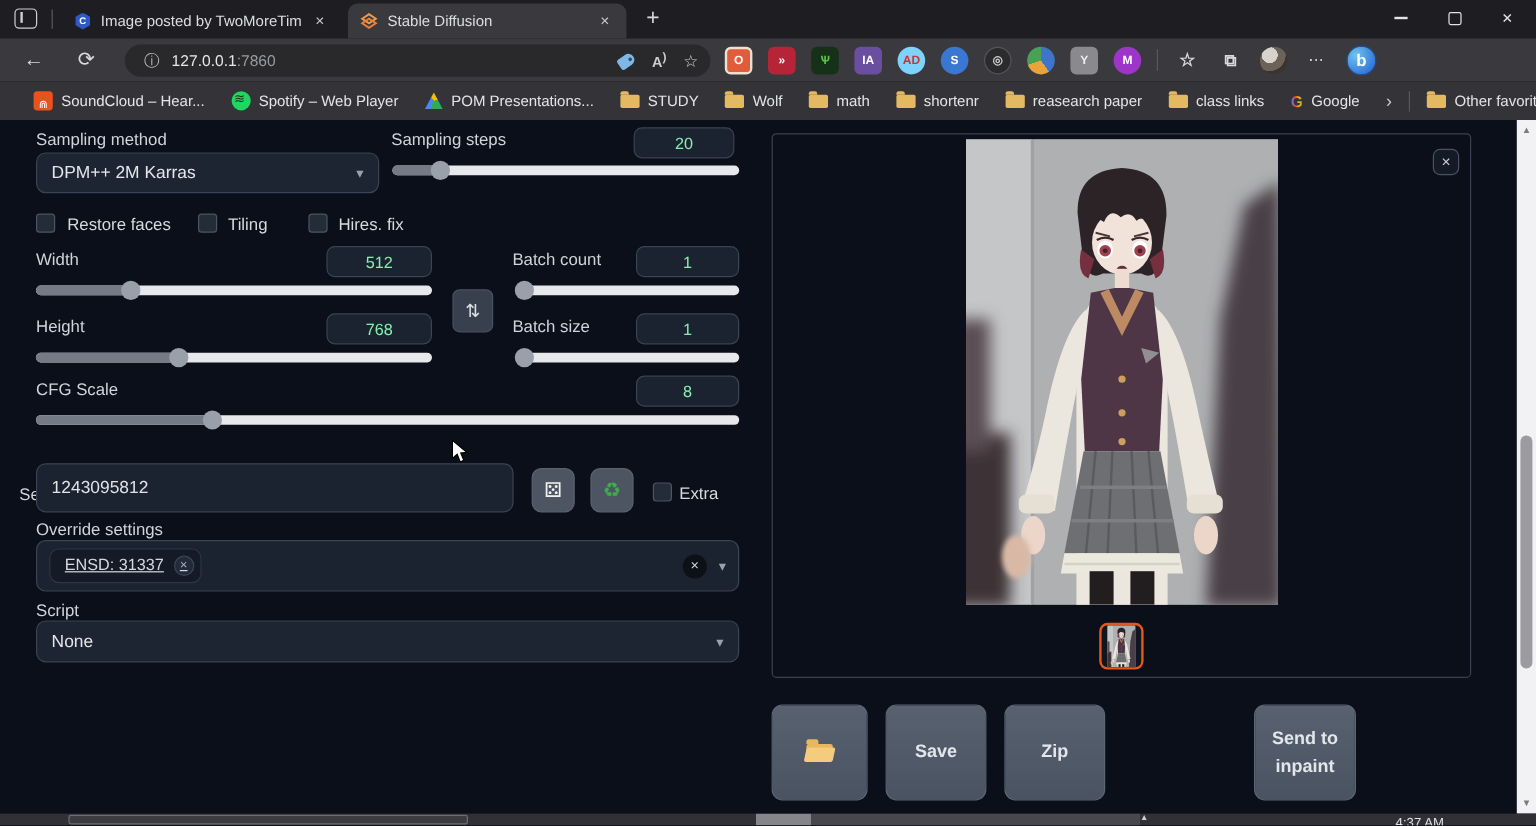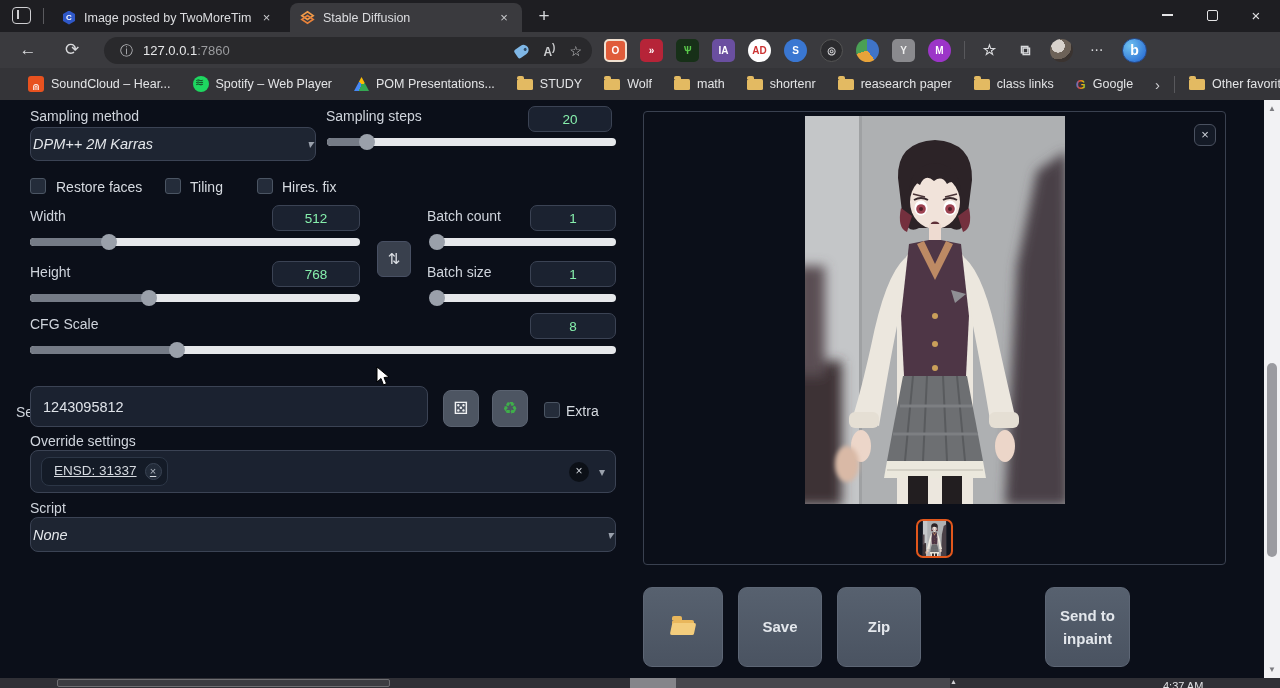--- a/index.html
+++ b/index.html
@@ -60,21 +60,21 @@
   .ic-g { color:#e8e8e8; font-size:13px; font-weight:bold; background:linear-gradient(90deg,#4285f4,#ea4335,#fbbc05,#34a853); -webkit-background-clip:text; background-clip:text; -webkit-text-fill-color:transparent; }
   .bchev { color:#cfcfd2; font-size:15px; margin-right:14px; }
   .bdiv { width:1px; height:17px; background:#58585c; margin-right:14px; }
 
   
   .content { position:absolute; top:100px; left:0; width:1264px; height:578px; background:#0b0f19; color:#ccd1d9; }
   .lbl { position:absolute; font-size:14px; color:#cfd4dc; }
   .numbox { position:absolute; height:26px; background:#1b2230; border:1px solid #3b4354; border-radius:7px;
             color:#86efac; font-size:13.5px; text-align:center; font-family:"Liberation Sans",sans-serif; }
   .dd { position:absolute; background:#1e2532; border:1px solid #3b4354; border-radius:8px; display:flex;
-        align-items:center; padding:0 2px; color:#e3e6ea; font-size:14.5px;font-style:italic; }
+        align-items:center; padding:0 12px; color:#e3e6ea; font-size:14.5px; }
   .dd .caret { margin-left:auto; color:#9aa1ac; font-size:12px; }
   .slider { position:absolute; height:8px; border-radius:4px; background:#e6e8eb; }
   .slider .fill { position:absolute; left:0; top:0; bottom:0; background:#757b86; border-radius:4px 0 0 4px; }
   .slider .knob { position:absolute; top:-4px; width:16px; height:16px; border-radius:50%; background:#9aa0aa; margin-left:-8px; }
   .cb { position:absolute; width:16px; height:16px; border:1px solid #4b5563; border-radius:3px; background:#242c3a; }
   .cblbl { position:absolute; font-size:14px; color:#d6dae0; }
   .seedin { position:absolute; left:30px; top:286px; width:398px; height:41px; background:#1b2230; border:1px solid #3b4354;
             border-radius:8px; color:#dfe3e9; font-size:14.5px; padding-left:12px; font-family:"Liberation Sans",sans-serif; }
   .sqbtn { position:absolute; width:36px; height:37px; background:#4d5562; border:1px solid #5a6270; border-radius:8px;
            display:flex; align-items:center; justify-content:center; font-size:17px; color:#f0f1f3; }
@@ -160,21 +160,21 @@
       <span class="tagicon"></span>
       <span class="aread">A<sup>)</sup></span>
       <span class="staradd">☆</span>
     </span>
   </div>
   <div class="extrow">
     <span class="ext" style="background:#e05c3a;border:2px solid #f0e0d0;">O</span>
     <span class="ext" style="background:#b62438;">»</span>
     <span class="ext" style="background:#173018;color:#59c84a;">Ѱ</span>
     <span class="ext" style="background:#6a4fa0;">IA</span>
-    <span class="ext" style="background:#ffffff;color:#c33;border-radius:50%;">AD</span>
+    <span class="ext" style="background:#7dd3fc;color:#c33;border-radius:50%;">AD</span>
     <span class="ext" style="background:#3a77d2;border-radius:50%;">S</span>
     <span class="ext" style="background:#2b2b2e;color:#cfcfd2;border-radius:50%;border:1px solid #555;">◎</span>
     <span class="ext" style="background:conic-gradient(#3f74c8 0 40%, #e8a33a 40% 70%, #4aa055 70%);border-radius:50%;"></span>
     <span class="ext" style="background:#8a8a8e;color:#eee;">Y</span>
     <span class="ext" style="background:#9c35c8;border-radius:50%;">M</span>
     <span class="vdiv"></span>
     <span class="ext" style="color:#d9dadd;font-size:15px;">☆</span>
     <span class="ext" style="color:#d9dadd;font-size:14px;">⧉</span>
     <span class="avatar"></span>
     <span class="ext" style="color:#d9dadd;letter-spacing:1px;">···</span>

